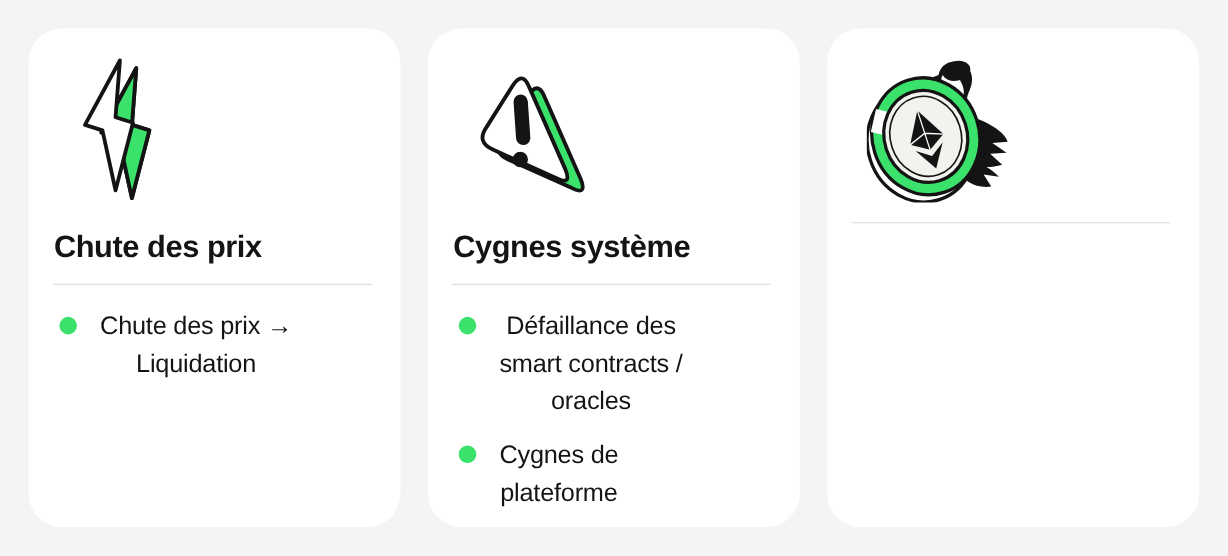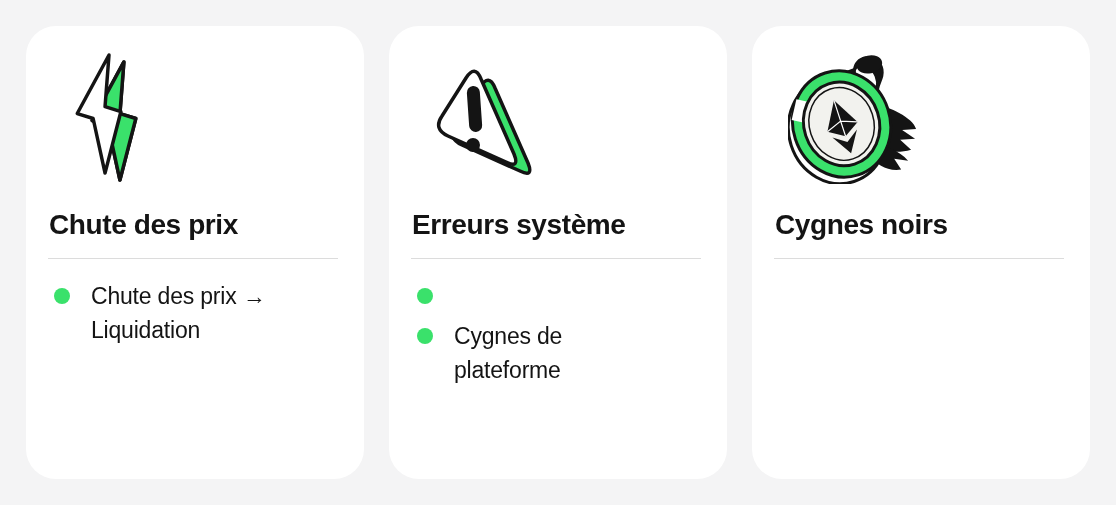--- a/index.html
+++ b/index.html
@@ -45,20 +45,21 @@
     background:var(--divider);
     margin-top:16px;
   }
   .bullets{
     list-style:none;
     margin:20px 0 0;
     padding:0;
     display:flex;
     flex-direction:column;
     gap:15px;
+    text-align:center;
   }
   .bullet{display:flex;align-items:flex-start;}
   .dot{
     width:16px;height:16px;border-radius:50%;
     background:var(--green);
     margin:9px 0 0 6px;
     flex:none;
   }
   .bullet-text{
     margin-left:21px;
@@ -101,25 +102,28 @@
         <g stroke="#141414" stroke-width="3.5" stroke-linejoin="round">
           <path transform="translate(14,9)" fill="#3ae16b" d="M41,26 L17,64 Q8,77 23,84 L81,110 Q95,117 89,102 L56,27 Q50,12 41,26 Z"></path>
           <path fill="#ffffff" d="M41,26 L17,64 Q8,77 23,84 L81,110 Q95,117 89,102 L56,27 Q50,12 41,26 Z"></path>
         </g>
         <g fill="#141414">
           <rect x="43" y="34" width="13" height="46" rx="6.5" transform="rotate(-4 49 57)"></rect>
           <circle cx="48" cy="93" r="7"></circle>
         </g>
       </svg>
     </div>
-    <h2 class="card-title">Erreurs système</h2>
+    <h2 class="card-title">Cygnes système</h2>
     <div class="divider"></div>
     <ul class="bullets">
       <li class="bullet">
         <span class="dot"></span>
+        <span class="bullet-text">Défaillance des
+smart contracts /
+oracles</span>
       </li>
       <li class="bullet">
         <span class="dot"></span>
         <span class="bullet-text">Cygnes de
 plateforme</span>
       </li>
     </ul>
   </div>
 
   <div class="card">
@@ -145,17 +149,16 @@
           <ellipse cx="0" cy="0" rx="38" ry="42.5" fill="#f2f2ee" stroke="#141414" stroke-width="3"></ellipse>
           <ellipse cx="0" cy="0" rx="32.5" ry="37" fill="none" stroke="#141414" stroke-width="1.5"></ellipse>
           <g transform="translate(0,1)">
             <path d="M0,-26 L16,2 L0,12 L-16,2 Z" fill="#141414"></path>
             <path d="M-13,9 L0,18 L13,9 L0,30 Z" fill="#141414"></path>
             <path d="M0,-26 L0,12 M-16,2 L0,-4 L16,2" stroke="#ffffff" stroke-width="1.2" fill="none"></path>
           </g>
         </g>
       </svg>
     </div>
-    <h2 class="card-title">Cygnes noirs</h2>
     <div class="divider"></div>
   </div>
 
 </div>
 
 </body></html>

